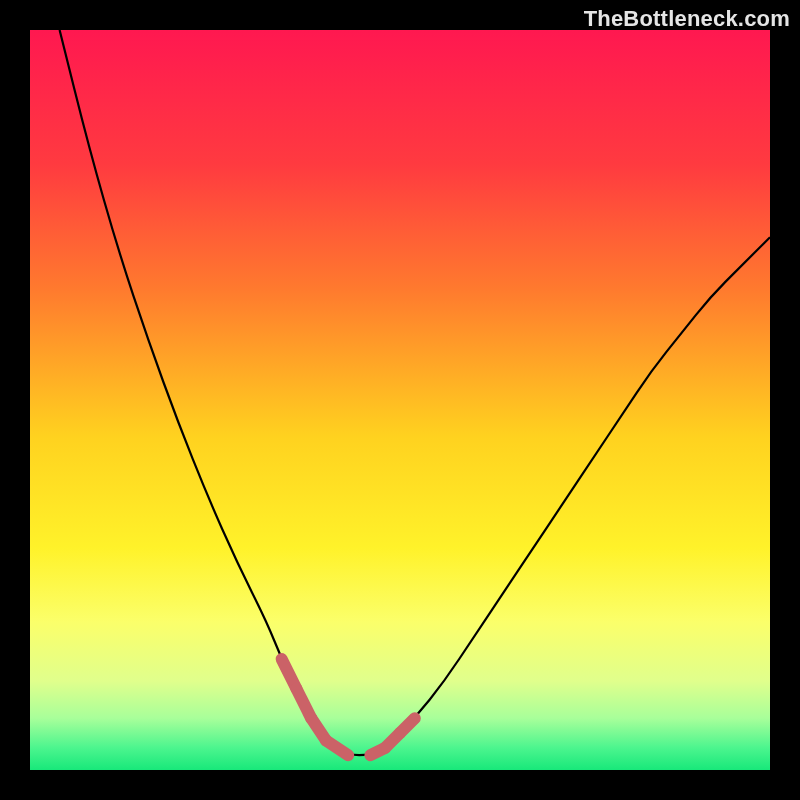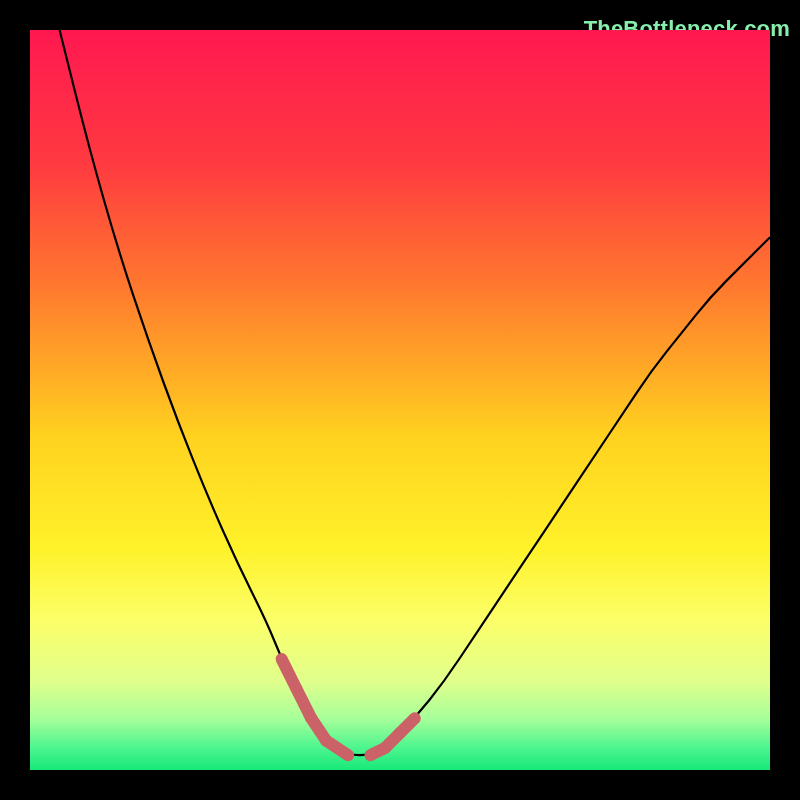--- a/index.html
+++ b/index.html
@@ -34,25 +34,25 @@
   }
   .curve-svg {
     position: absolute;
     left: 0;
     top: 0;
     width: 100%;
     height: 100%;
   }
   .watermark {
     position: absolute;
-    top: 16px;
+    top: 6px;
     right: 10px;
     font-size: 22px;
     font-weight: 600;
-    color: #86efac;
+    color: #e5e5e5;
     letter-spacing: 0.2px;
   }
 </style>
 </head>
 <body>
 
 <div class="frame">
 
   <div class="watermark">TheBottleneck.com</div>
 

